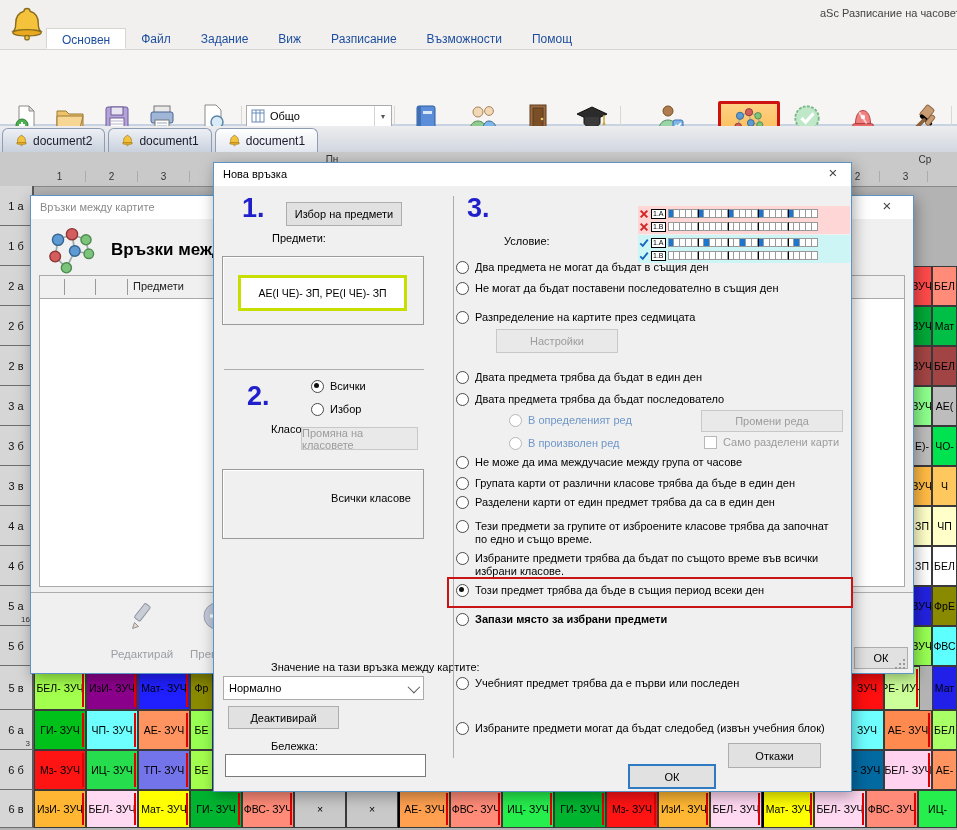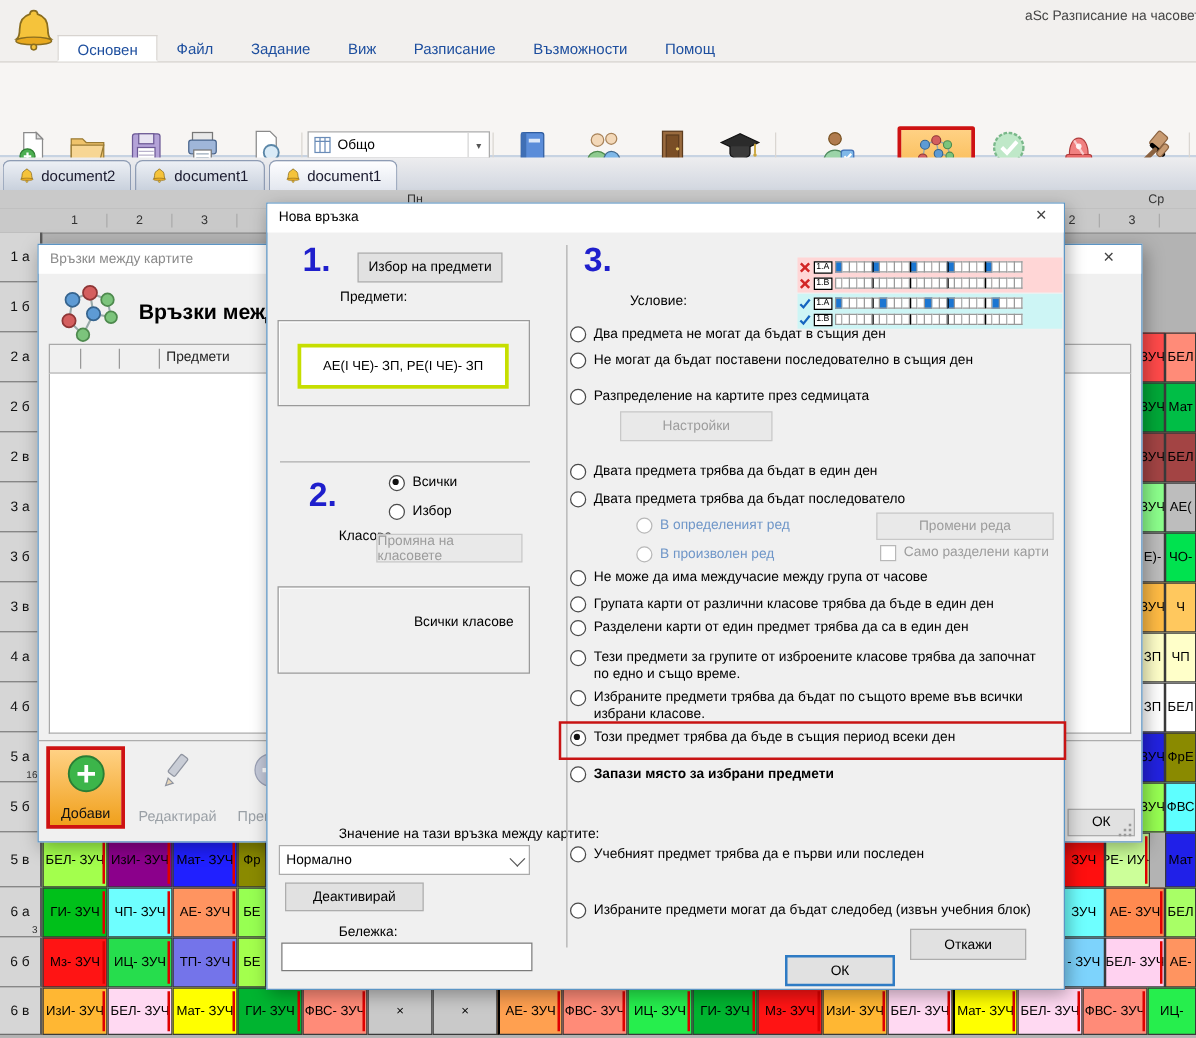--- a/index.html
+++ b/index.html
@@ -352,21 +352,21 @@
       <div class="cell rb" style="left:86px;top:558px;width:52px;height:40px;background:#6EFFFF">ЧП- ЗУЧ</div>
       <div class="cell rb" style="left:138px;top:558px;width:52px;height:40px;background:#FF9460">АЕ- ЗУЧ</div>
       <div class="cell" style="left:190px;top:558px;width:23px;height:40px;background:#97FF52">БЕ</div>
       <div class="cell" style="left:850px;top:558px;width:34px;height:40px;background:#6EFFFF">ЗУЧ</div>
       <div class="cell rb" style="left:884px;top:558px;width:48px;height:40px;background:#FF8A50">АЕ- ЗУЧ</div>
       <div class="cell" style="left:932px;top:558px;width:25px;height:40px;background:#A8FF66">БЕЛ</div>
       <div class="cell rb" style="left:34px;top:598px;width:52px;height:40px;background:#FF1414">Мз- ЗУЧ</div>
       <div class="cell rb" style="left:86px;top:598px;width:52px;height:40px;background:#26DD4D">ИЦ- ЗУЧ</div>
       <div class="cell rb" style="left:138px;top:598px;width:52px;height:40px;background:#7474EA">ТП- ЗУЧ</div>
       <div class="cell" style="left:190px;top:598px;width:23px;height:40px;background:#A3FF4D">БЕ</div>
-      <div class="cell" style="left:850px;top:598px;width:34px;height:40px;background:#7dd3fc">- ЗУЧ</div>
+      <div class="cell" style="left:850px;top:598px;width:34px;height:40px;background:#0369a1">- ЗУЧ</div>
       <div class="cell rb" style="left:884px;top:598px;width:48px;height:40px;background:#FFD2F0">БЕЛ- ЗУЧ</div>
       <div class="cell" style="left:932px;top:598px;width:25px;height:40px;background:#FF9460">АЕ-</div>
       <div class="cell rb" style="left:34px;top:638px;width:52px;height:38px;background:#FFB733">ИзИ- ЗУЧ</div>
       <div class="cell rb" style="left:86px;top:638px;width:52px;height:38px;background:#FFD9F2">БЕЛ- ЗУЧ</div>
       <div class="cell rb" style="left:138px;top:638px;width:52px;height:38px;background:#FFFF00">Мат- ЗУЧ</div>
       <div class="cell rb" style="left:190px;top:638px;width:52px;height:38px;background:#00B430">ГИ- ЗУЧ</div>
       <div class="cell rb" style="left:242px;top:638px;width:52px;height:38px;background:#FF8B78">ФВС- ЗУЧ</div>
       <div class="cell" style="left:294px;top:638px;width:52px;height:38px;background:#C9C9C9">×</div>
       <div class="cell" style="left:346px;top:638px;width:52px;height:38px;background:#C9C9C9">×</div>
       <div class="cell rb th" style="left:398px;top:638px;width:52px;height:38px;background:#FFA050">АЕ- ЗУЧ</div>
@@ -399,27 +399,20 @@
     </svg>
     <div class="heading" style="left:80px;top:44px">Връзки между картите</div>
     <div class="listhdr" style="left:8px;top:79px;width:866px;height:24px">
       <span class="lhline" style="left:24px"></span>
         <span class="lhline" style="left:55px"></span>
         <span class="lhline" style="left:87px"></span>
       <b style="left:93px">Предмети</b>
     </div>
     <div class="list" style="left:8px;top:103px;width:866px;height:288px"></div>
     <div class="hsep" style="left:0;top:396px;width:882px"></div>
-    <div class="toolbtn" id="addbtn" style="left:6px;top:401px;width:63px;height:66px">
-      <svg width="32" height="32" viewBox="0 0 32 32">
-          <circle cx="16" cy="16" r="14" fill="#3CB54A" stroke="#2a7e34" stroke-width="1.5"></circle>
-          <path d="M16 9v14M9 16h14" stroke="#fff" stroke-width="3"></path>
-        </svg>
-      <span class="tl">Добави</span>
-    </div>
     <div class="toolbtn" style="left:74px;top:401px;width:74px;height:66px">
       <svg width="34" height="32" viewBox="0 0 32 32">
           <rect x="13" y="3" width="7" height="18" rx="1.5" transform="rotate(38 16 12)" fill="#C9CDD6" stroke="#8f94a0"></rect>
           <path d="M8.5 22.5l-2 6 6-2z" fill="#E8D6B8" stroke="#8f94a0"></path>
         </svg>
       <span class="tl">Редактирай</span>
     </div>
     <div class="toolbtn" style="left:150px;top:401px;width:72px;height:66px">
       <svg width="34" height="32" viewBox="0 0 32 32">
           <circle cx="16" cy="16" r="13" fill="#C3C8D8" stroke="#9aa0b4"></circle>

